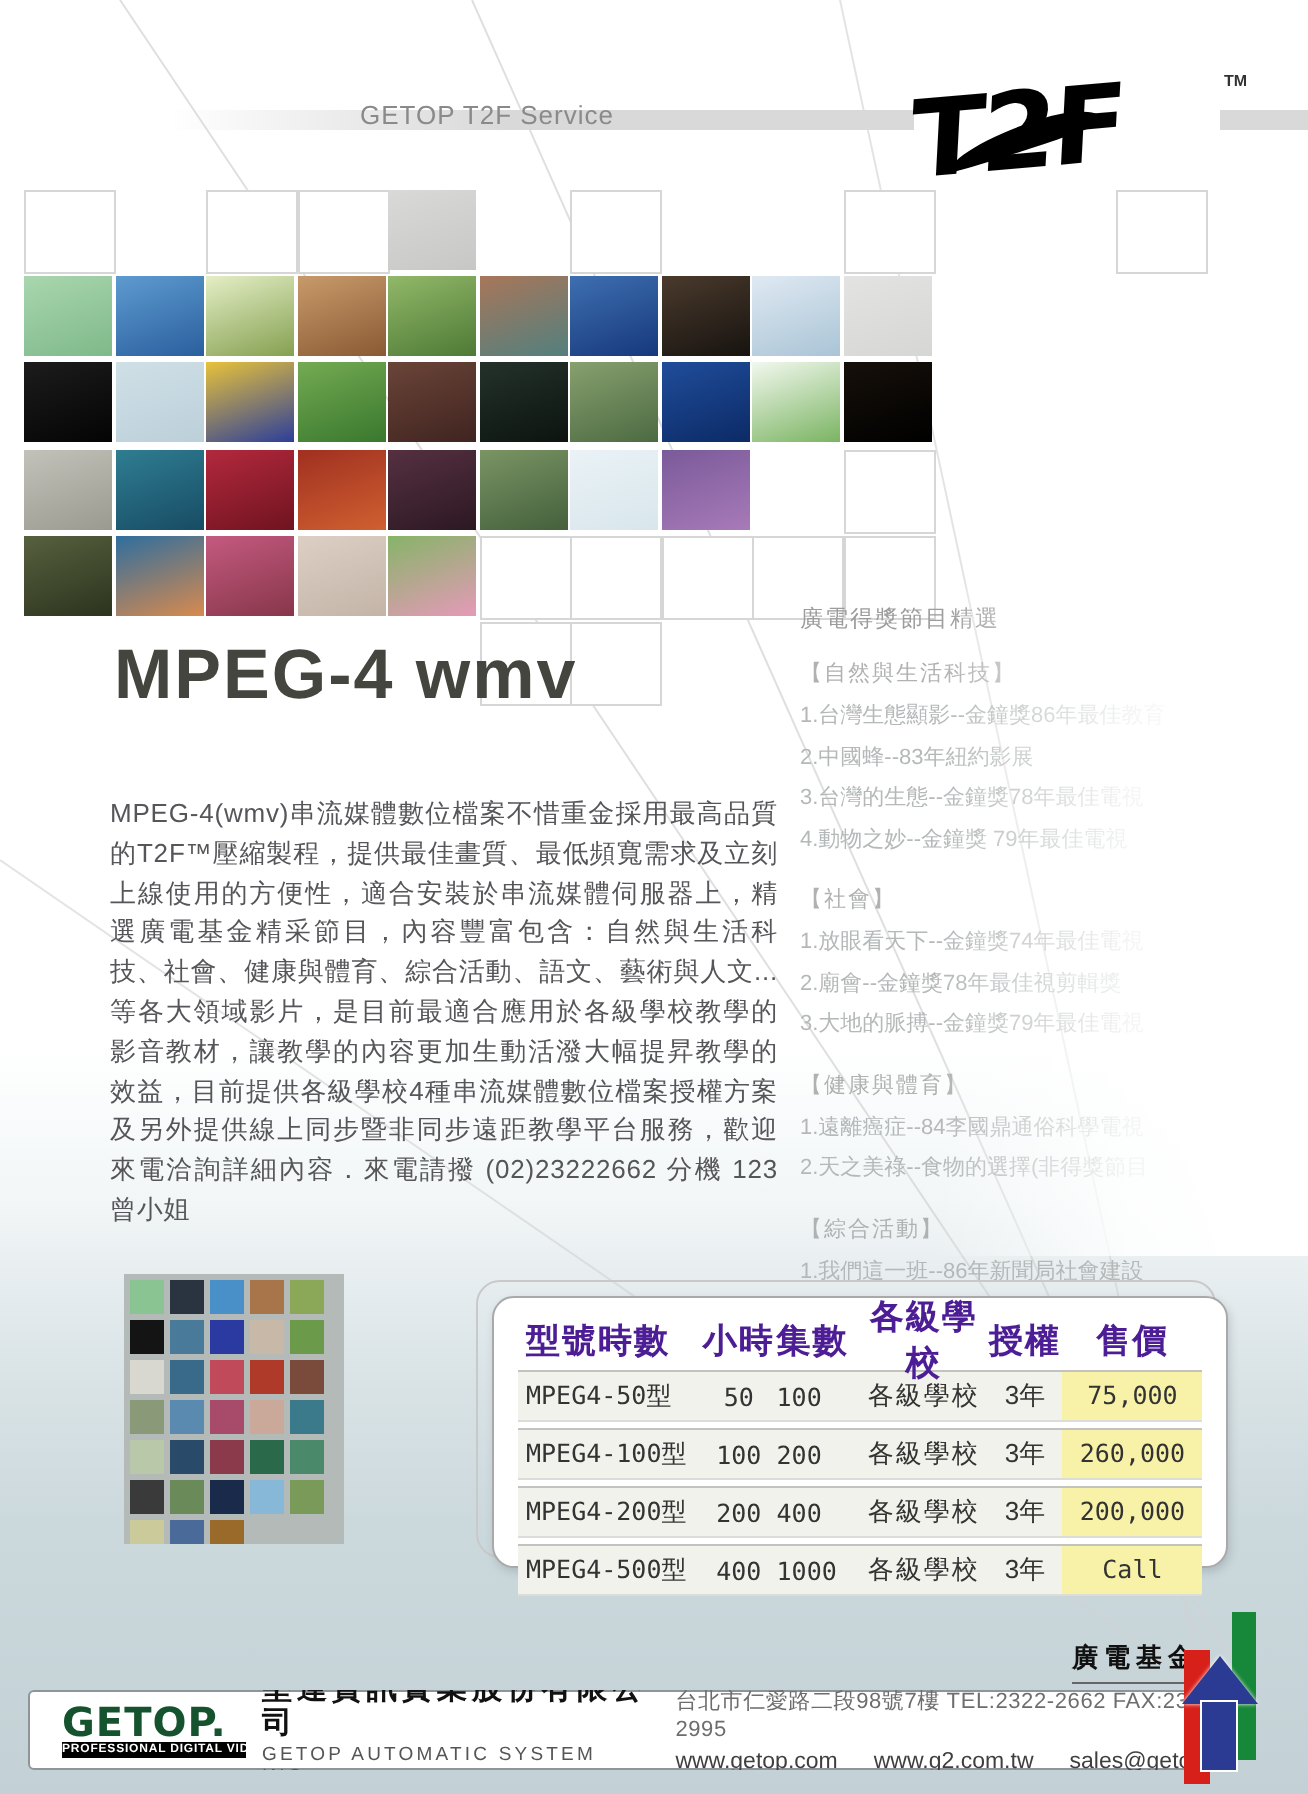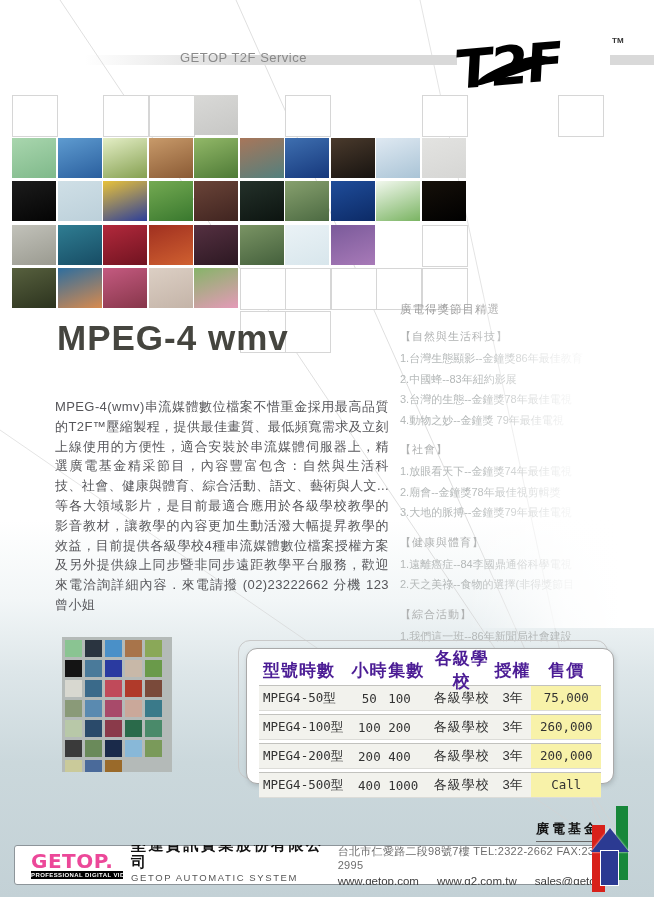--- a/index.html
+++ b/index.html
@@ -58,21 +58,21 @@
   .col3{width:64px;text-align:center;letter-spacing:1px;}
   .col4{width:38px;text-align:center;}
   .col5{width:70px;text-align:center;}
   .mono{font-family:"DejaVu Sans Mono",monospace;font-size:12.5px;}
   .price{background:#f8f2a9;height:24px;line-height:24px;}
   
   .footer-strip{position:absolute;left:14px;top:845px;width:614px;height:40px;z-index:5;background:#fff;
     border:1px solid #8d959a;border-radius:3px;box-sizing:border-box;display:flex;align-items:center;
     clip-path:polygon(0 0,100% 0,100% calc(100% - 15px),calc(100% - 15px) 100%,0 100%);}
   .getop-logo{margin-left:16px;width:92px;}
-  .getop-word{font-family:"DejaVu Sans",sans-serif;font-weight:900;font-size:20px;color:#ec4899;
+  .getop-word{font-family:"DejaVu Sans",sans-serif;font-weight:900;font-size:20px;color:#14532d;
     letter-spacing:.5px;line-height:18px;}
   .getop-bar{background:#000;color:#fff;font-size:6px;letter-spacing:.4px;text-align:center;
     padding:1px 0;margin-top:1px;font-weight:bold;white-space:nowrap;}
   .company{margin-left:8px;}
   .company-zh{font-size:15px;font-weight:bold;color:#111;letter-spacing:2.5px;line-height:17px;}
   .company-en{font-size:9.5px;color:#555;letter-spacing:1.6px;margin-top:2px;}
   .contact{margin-left:14px;}
   .contact-l1{font-size:11px;color:#6d6d6d;letter-spacing:.3px;line-height:14px;}
   .contact-l2{font-size:11.5px;color:#3f3f3f;font-weight:bold;margin-top:3px;display:flex;gap:18px;}
   .contact-l2 span{font-weight:normal;}

